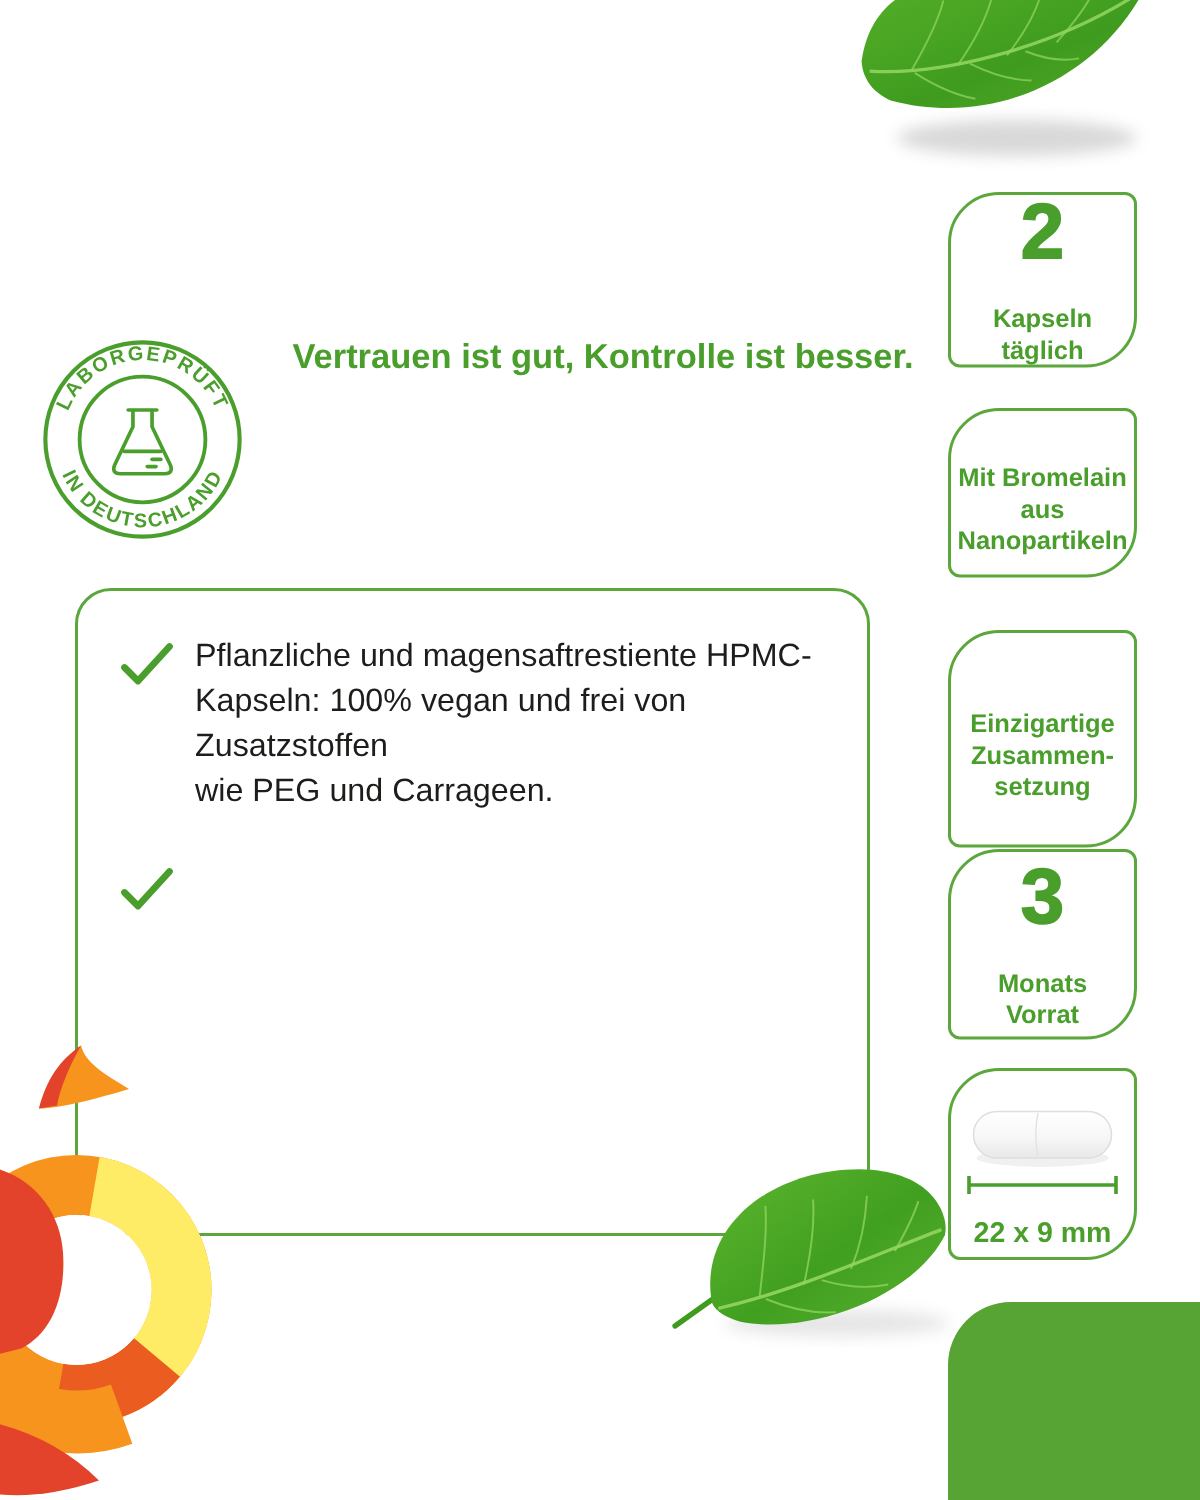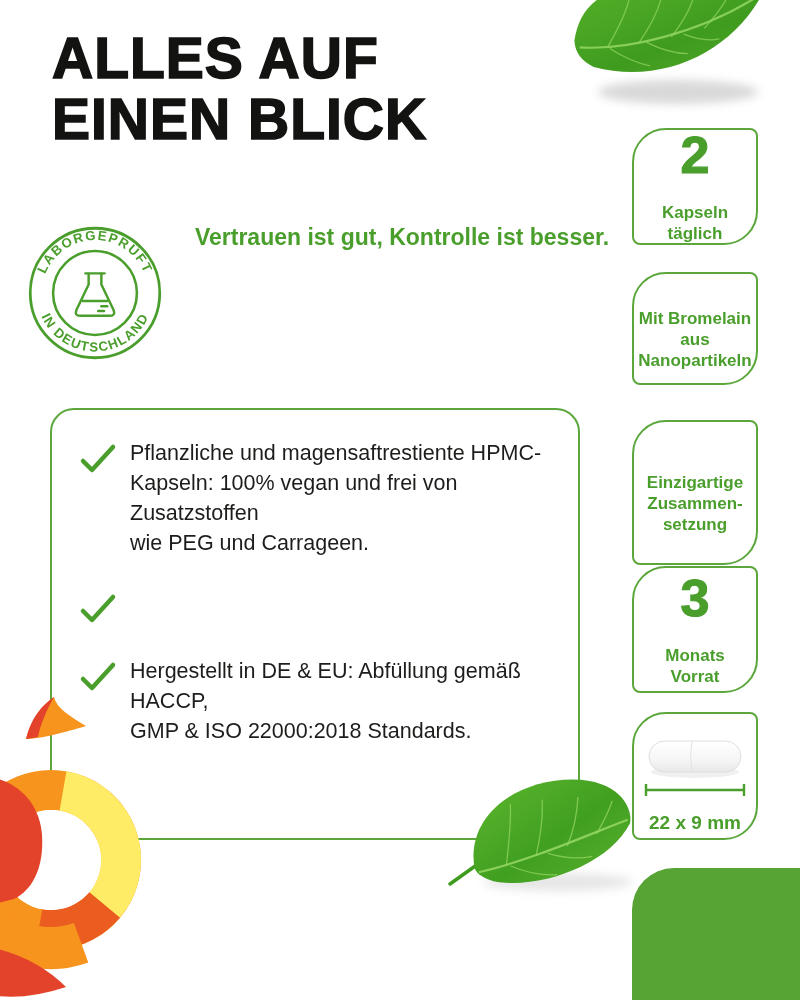--- a/index.html
+++ b/index.html
@@ -19,21 +19,21 @@
   .intro{position:absolute;left:172px;top:222px;width:460px;text-align:center;}
   .intro .lead{
     margin:0 0 6px 0;font-size:23px;line-height:30px;font-weight:700;
     color:#4a9e2c;white-space:nowrap;
   }
   .intro .body{
     margin:0;font-size:27px;line-height:36px;color:#1d1d1b;white-space:pre-line;
   }
   
   .feature-box{
-    position:absolute;left:50px;top:408px;width:530px;height:432px;
+    position:absolute;left:50px;top:392px;width:530px;height:432px;
     border:2px solid #5ba73c;border-radius:24px;box-sizing:border-box;
     padding:28px 16px 0 24px;display:flex;flex-direction:column;gap:30px;
     background:#fff;
   }
   .bullet{display:flex;align-items:flex-start;}
   .bullet .check{flex:0 0 44px;margin-top:4px;}
   .bullet .txt{
     font-size:21.5px;line-height:30px;color:#1d1d1b;white-space:pre-line;
     padding-left:10px;
   }
@@ -59,22 +59,20 @@
   
   .leaf-top{position:absolute;left:548px;top:-30px;width:230px;height:150px;}
   .leaf-bottom{position:absolute;left:438px;top:768px;width:210px;height:132px;}
   .flame{position:absolute;left:-4px;top:695px;width:152px;height:305px;}
 </style>
 </head>
 <body>
 
 <div class="canvas">
 
-  <h1 class="h1">ALLES AUF
-EINEN BLICK</h1>
 
   <div class="badge">
     <svg viewBox="0 0 130 130" width="138" height="138">
       <circle cx="65" cy="65" r="61" fill="none" stroke="#4a9e2c" stroke-width="2.6"></circle>
       <circle cx="65" cy="65" r="39.5" fill="none" stroke="#4a9e2c" stroke-width="2.4"></circle>
       <defs>
         <path id="arcTop" d="M 15.2,60.6 A 50,50 0 0 1 114.8,60.6"></path>
         <path id="arcBot" d="M 10.2,69.8 A 55,55 0 0 0 119.8,69.8"></path>
       </defs>
       <text font-size="12.5" font-weight="bold" fill="#4a9e2c" letter-spacing="1.4" font-family="Liberation Sans, sans-serif">
@@ -103,27 +101,20 @@
         <path d="M4,19 L13,28 L34,5" fill="none" stroke="#4a9e2c" stroke-width="4.5" stroke-linecap="round" stroke-linejoin="round"></path>
       </svg>
       <div class="txt">Pflanzliche und magensaftrestiente HPMC-
 Kapseln: 100% vegan und frei von Zusatzstoffen
 wie PEG und Carrageen.</div>
     </div>
     <div class="bullet">
       <svg class="check" viewBox="0 0 38 34" width="38" height="34">
         <path d="M4,19 L13,28 L34,5" fill="none" stroke="#4a9e2c" stroke-width="4.5" stroke-linecap="round" stroke-linejoin="round"></path>
       </svg>
-    </div>
-    <div class="bullet">
-      <svg class="check" viewBox="0 0 38 34" width="38" height="34">
-        <path d="M4,19 L13,28 L34,5" fill="none" stroke="#4a9e2c" stroke-width="4.5" stroke-linecap="round" stroke-linejoin="round"></path>
-      </svg>
-      <div class="txt">Hergestellt in DE &amp; EU: Abfüllung gemäß HACCP,
-GMP &amp; ISO 22000:2018 Standards.</div>
     </div>
   </div>
 
   <div class="card card-1">
     <div class="num">2</div>
     <div class="lbl">Kapseln
 täglich</div>
   </div>
   <div class="card card-2">
     <div class="lbl">Mit Bromelain

